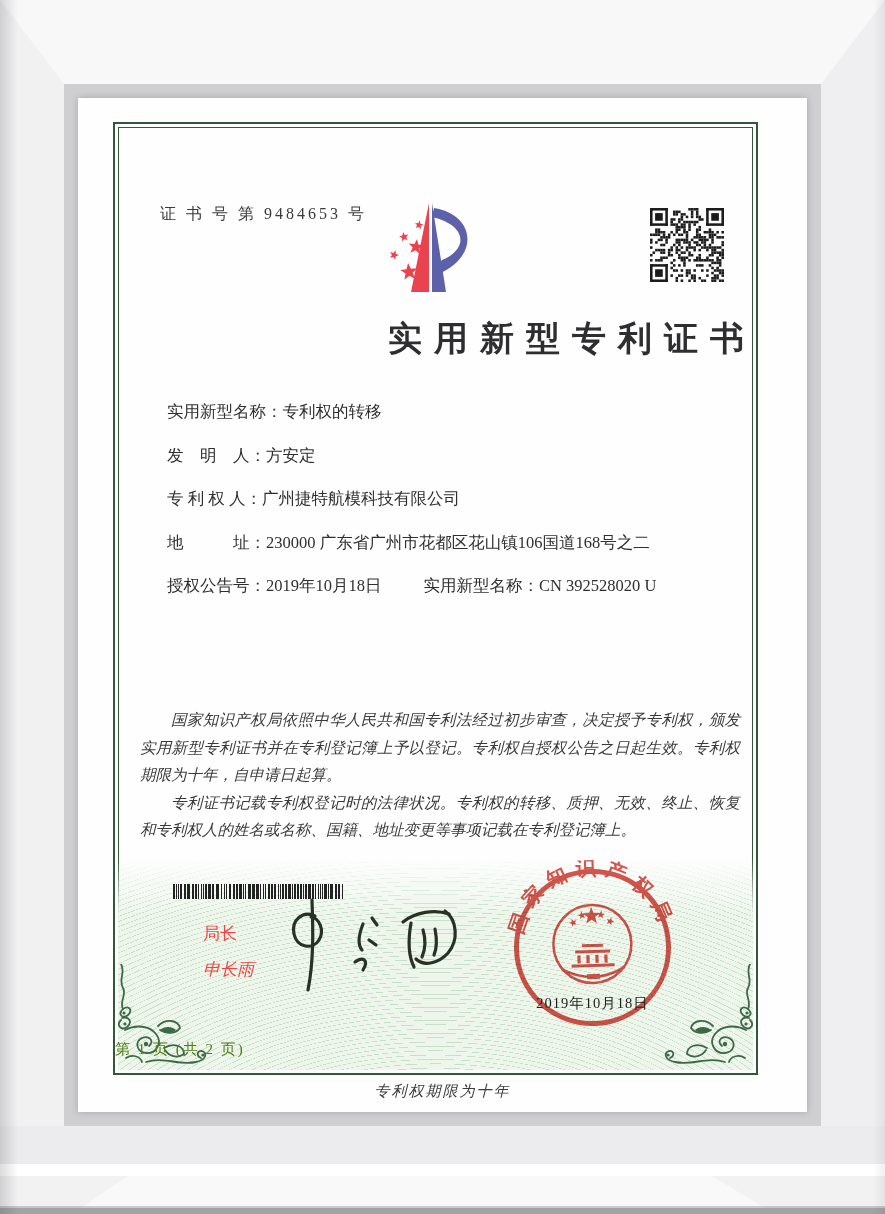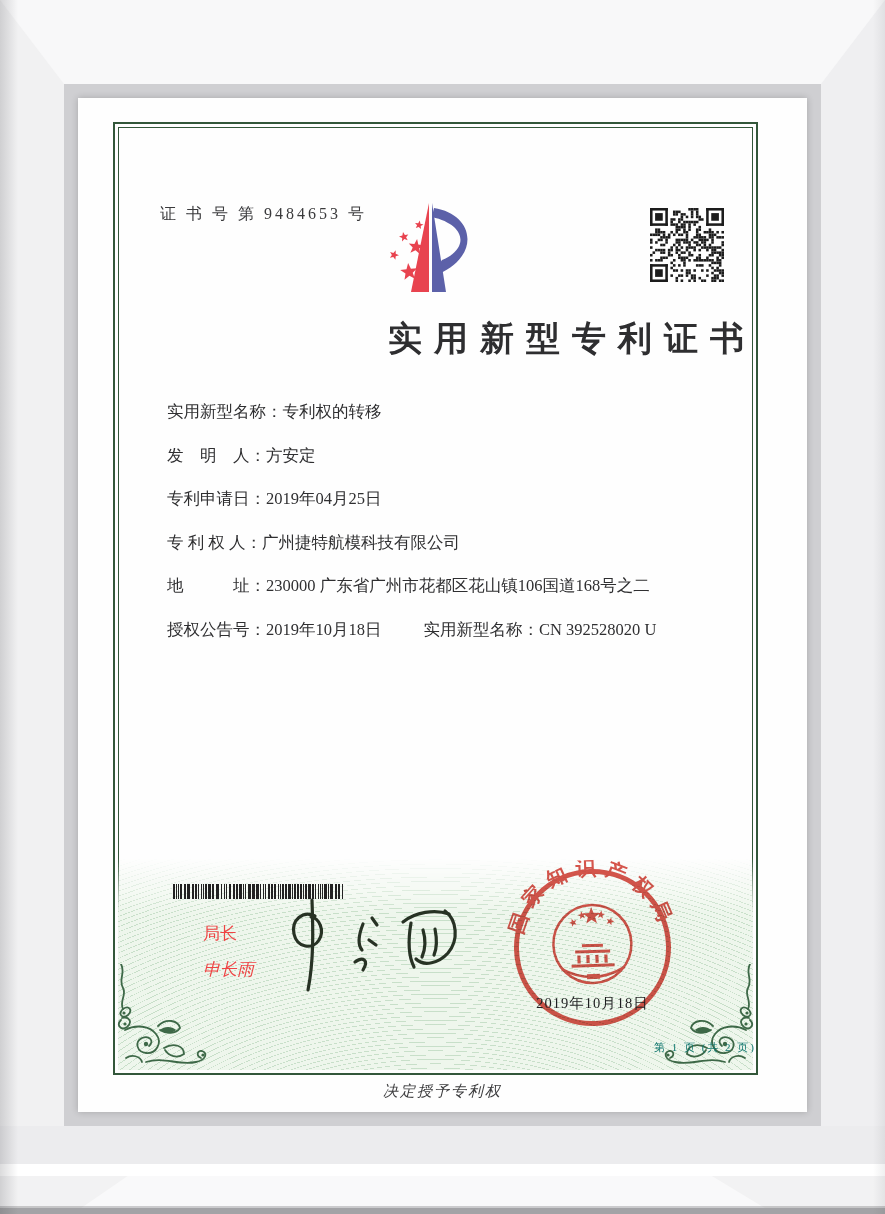--- a/index.html
+++ b/index.html
@@ -59,22 +59,22 @@
       mask-image:linear-gradient(180deg,transparent 0,#000 55px);}
   .barcode{position:absolute;left:58px;top:760px;width:175px;height:15px;}
   .director{position:absolute;left:88px;top:800px;font-size:17px;line-height:20px;color:#ef4444;
             font-family:"Liberation Sans","DejaVu Sans",sans-serif;}
   .director .name{margin-top:16px;font-style:italic;}
   .signature{position:absolute;left:160px;top:766px;width:200px;height:108px;}
   .seal{position:absolute;left:390px;top:736px;width:175px;height:175px;opacity:.92;
         transform:rotate(-2deg);mix-blend-mode:multiply;}
   .seal-date{position:absolute;left:390px;top:870px;width:175px;text-align:center;
              font-size:14.5px;letter-spacing:1px;color:#1e1e20;}
-  .page-info{position:absolute;left:0;right:0;top:916px;text-align:right;font-size:11px;
-             letter-spacing:2px;color:#0f766e;}
+  .page-info{position:absolute;left:0;right:0;top:916px;text-align:left;font-size:15px;
+             letter-spacing:2px;color:#4d7c0f;}
   .flourish{position:absolute;bottom:1px;width:100px;height:108px;}
   .flourish.fl-left{left:1px;}
   .flourish.fl-right{right:1px;transform:scaleX(-1);}
   .footer-note{position:absolute;left:0;right:0;top:984px;text-align:center;font-size:15px;
                font-style:italic;letter-spacing:2px;color:#3c3c3e;}
   
   .sr-f{fill:var(--seal-red);} .sr-s{stroke:var(--seal-red);fill:none;}
   .fl-s{stroke:var(--flourish-green);fill:none;stroke-width:1.8;stroke-linecap:round;}
   .fl-f{fill:var(--flourish-green);}
   .sig-s{stroke:#273224;fill:none;stroke-width:3.2;stroke-linecap:round;stroke-linejoin:round;}
@@ -454,26 +454,29 @@
             <rect x="27" y="28" width="1" height="1"></rect>
             <rect x="28" y="28" width="1" height="1"></rect>
           </g>
         </svg>
 
       <h1 class="title">实用新型专利证书</h1>
 
       <div class="fields">
         <div class="row"><span class="lab">实用新型名称：</span><span class="val">专利权的转移</span></div>
         <div class="row"><span class="lab">发　明　人：</span><span class="val">方安定</span></div>
-        <div class="row"><span class="lab">专利申请日：</span><span class="val">2019年04月25日</span></div>
         <div class="row"><span class="lab">专 利 权 人：</span><span class="val">广州捷特航模科技有限公司</span></div>
         <div class="row"><span class="lab">地　　　址：</span><span class="val">230000 广东省广州市花都区花山镇106国道168号之二</span></div>
         <div class="row"><span class="lab">授权公告号：</span><span class="val">2019年10月18日</span><span class="lab lab2">实用新型名称：</span><span class="val">CN 392528020 U</span></div>
       </div>
 
+      <div class="paras">
+        <p>国家知识产权局依照中华人民共和国专利法经过初步审查，决定授予专利权，颁发实用新型专利证书并在专利登记簿上予以登记。专利权自授权公告之日起生效。专利权期限为十年，自申请日起算。</p>
+        <p>专利证书记载专利权登记时的法律状况。专利权的转移、质押、无效、终止、恢复和专利权人的姓名或名称、国籍、地址变更等事项记载在专利登记簿上。</p>
+      </div>
 
       <svg class="barcode" id="barcode-svg" viewBox="0 0 175 15" preserveAspectRatio="none">
           <g fill="#222">
             <rect x="0" y="0" width="2" height="15"></rect>
             <rect x="3" y="0" width="1" height="15"></rect>
             <rect x="5" y="0" width="1" height="15"></rect>
             <rect x="7" y="0" width="2" height="15"></rect>
             <rect x="11" y="0" width="2" height="15"></rect>
             <rect x="14" y="0" width="3" height="15"></rect>
             <rect x="19" y="0" width="2" height="15"></rect>
@@ -576,15 +579,15 @@
           </g>
           <path class="sr-s" d="M56,108 Q87.5,126 119,108" stroke-width="2.5"></path>
           <rect class="sr-f" x="81" y="114" width="13" height="5"></rect>
         </g>
       </svg>
       <div class="seal-date">2019年10月18日</div>
 
       <div class="page-info">第 1 页 (共 2 页)</div>
     </div>
 
-    <div class="footer-note">决定授予专利权</div>
+    <div class="footer-note">专利权期限为十年</div>
   </div>
 </div>
 
 </body></html>

